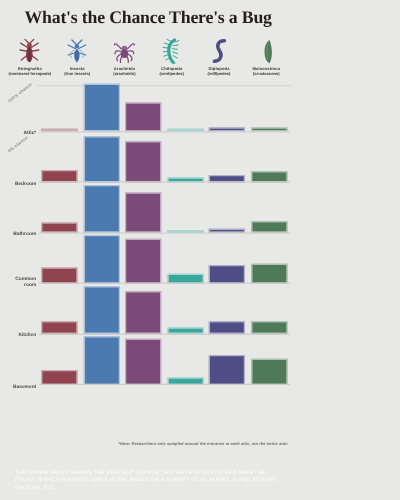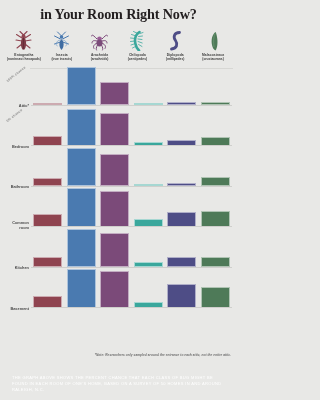--- a/index.html
+++ b/index.html
@@ -127,21 +127,21 @@
     line-height:6.2px;
     color:#ffffff;
     letter-spacing:.35px;
     text-align:left;
   }
 </style>
 </head>
 <body>
 
 <div class="title">
-  <span class="l2">in Your Room Right Now?</span>
+  <span>What's the Chance There's a Bug</span>
 </div>
 
 <div class="legend">
   <div class="legend-item">
     <div class="bugwrap">
       <svg width="17" height="21" viewBox="0 0 17 21">
           <g stroke="#8f4450" stroke-width="1.1" fill="none" stroke-linecap="round">
         <path d="M8.5 5 L5 1.5 M8.5 5 L12 1.5"></path>
         <path d="M7 8 L1.5 4.5 M7 11 L1 10 M7 14 L2 18"></path>
         <path d="M10 8 L15.5 4.5 M10 11 L16 10 M10 14 L15 18"></path>

